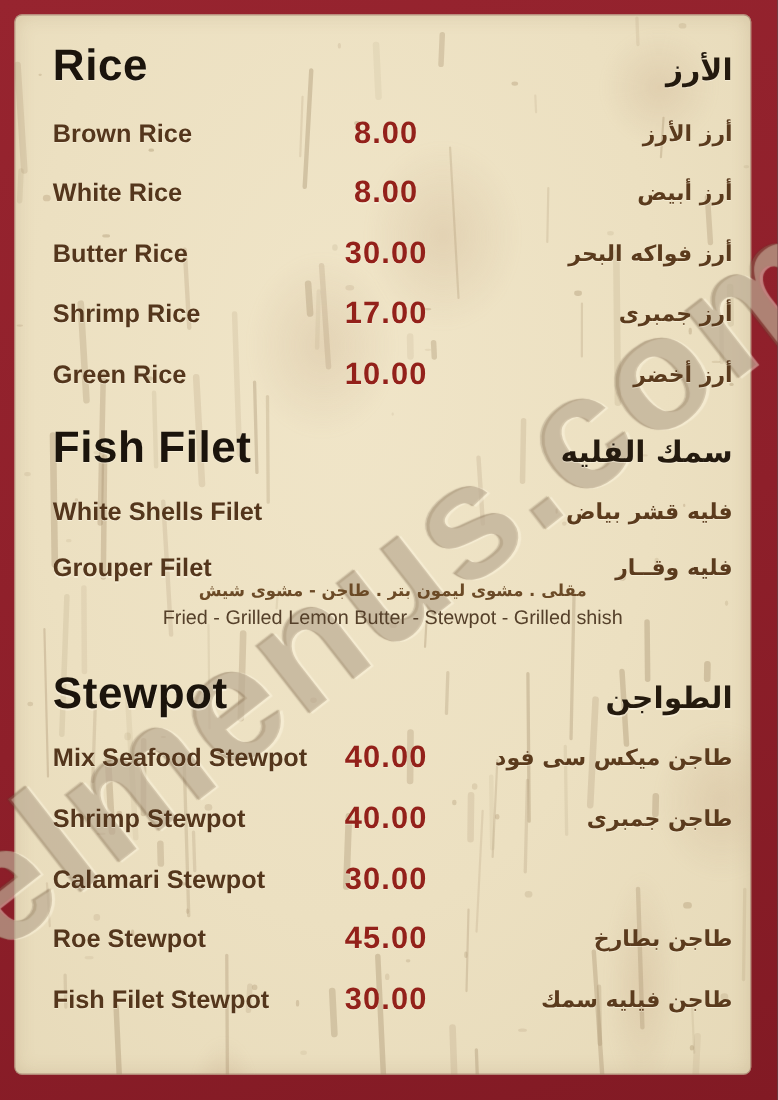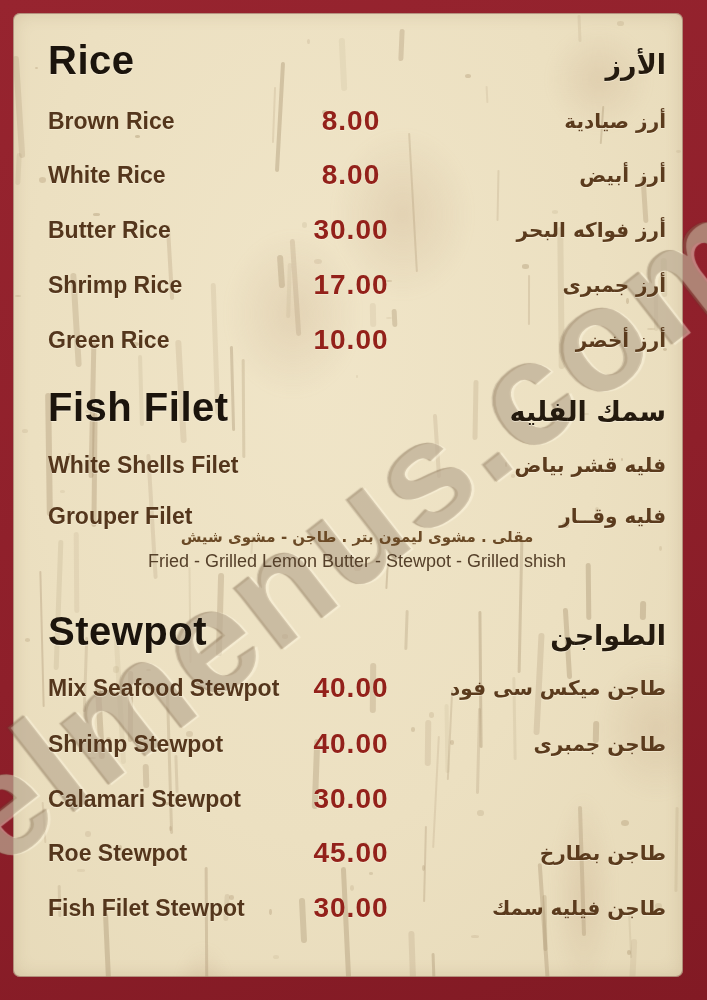--- a/index.html
+++ b/index.html
@@ -226,21 +226,21 @@
 
   <div class="content">
 
     <div class="section-header" style="top:38px;">
       <span class="title-en">Rice</span>
       <span class="title-ar ar">الأرز</span>
     </div>
     <div class="row" style="top:104px;">
       <span class="name-en">Brown Rice</span>
       <span class="price">8.00</span>
-      <span class="name-ar ar">أرز صيادية</span>
+      <span class="name-ar ar">أرز الأرز</span>
     </div>
     <div class="row" style="top:158px;">
       <span class="name-en">White Rice</span>
       <span class="price">8.00</span>
       <span class="name-ar ar">أرز أبيض</span>
     </div>
     <div class="row" style="top:213px;">
       <span class="name-en">Butter Rice</span>
       <span class="price">30.00</span>
       <span class="name-ar ar">أرز فواكه البحر</span>

